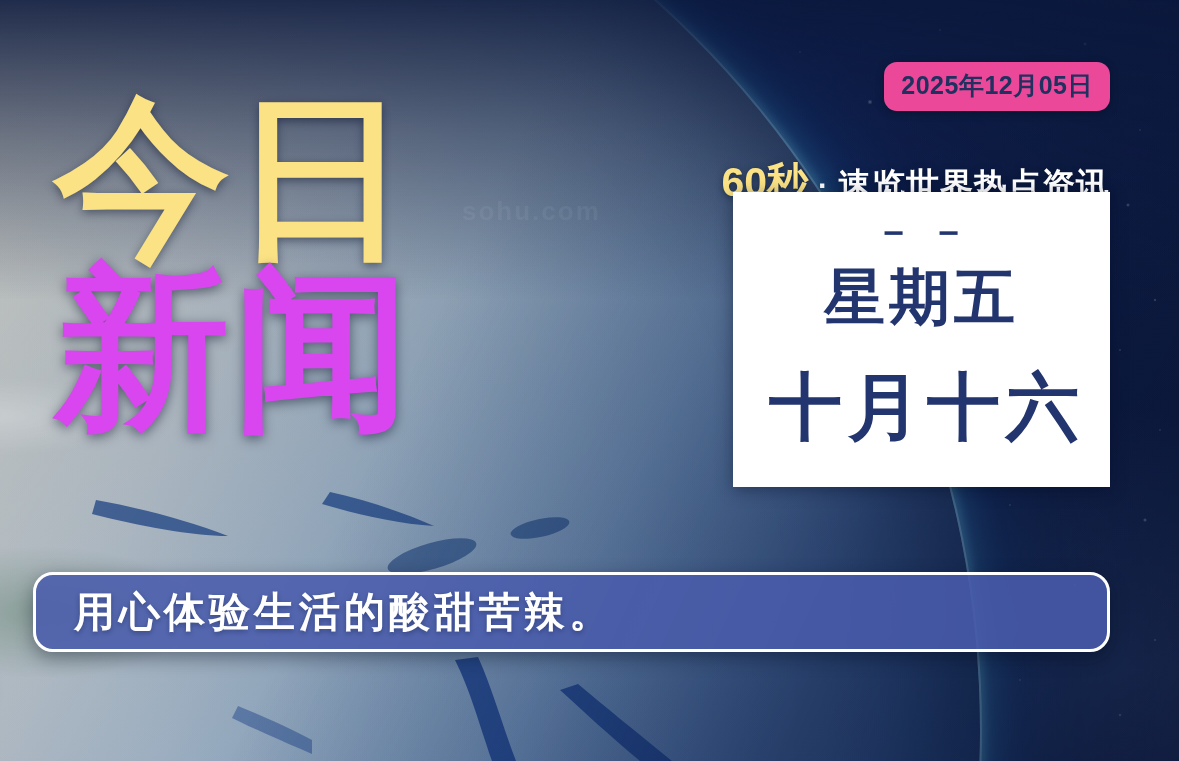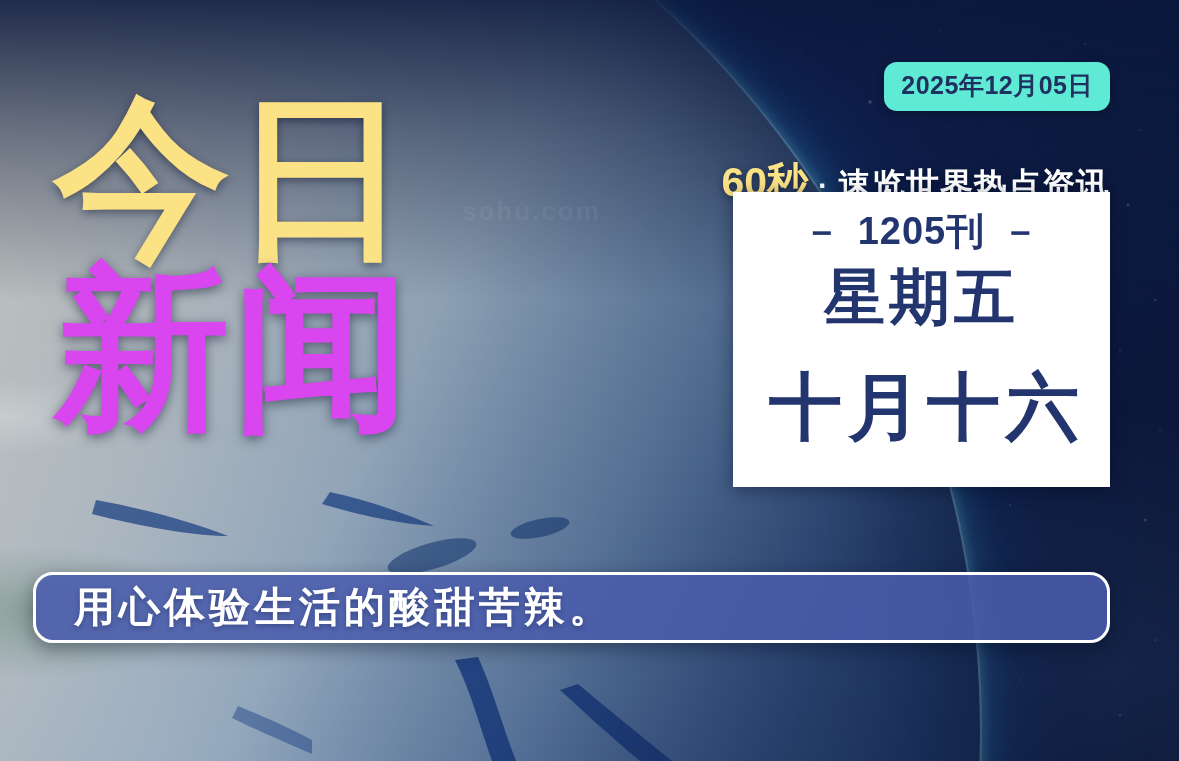--- a/index.html
+++ b/index.html
@@ -172,21 +172,21 @@
     font-size:176px;
     letter-spacing:4px;
     white-space:nowrap;
   }
   .brand-1{color:#fbe285;text-shadow:0 3px 10px rgba(4,12,35,.45);}
   .brand-2{color:#d946ef;text-shadow:0 3px 12px rgba(4,12,35,.50);margin-top:6px;display:block;}
 
   
   .date-pill{
     position:absolute;right:69px;top:62px;
-    background:#5eead4;
+    background:#ec4899;
     color:#20305f;
     font-size:25px;font-weight:700;
     padding:7px 17px 9px;
     border-radius:13px;
     letter-spacing:.5px;
     box-shadow:0 2px 8px rgba(0,0,0,.30);
     white-space:nowrap;
   }
 
   
@@ -228,21 +228,21 @@
   .lunar{
     margin-top:20px;
     font-size:73px;font-weight:700;letter-spacing:6px;
     white-space:nowrap;
     margin-left:11px;
   }
 
   
   .quote-bar{
     position:absolute;left:33px;top:572px;
-    width:1077px;height:71px;
+    width:1077px;height:80px;
     box-sizing:border-box;
     background:rgba(74,92,172,.88);
     border:3px solid #ffffff;
     border-radius:20px;
     display:flex;align-items:center;
     padding-left:38px;
     box-shadow:0 6px 18px rgba(3,10,30,.38);
   }
   .quote-text{
     color:#ffffff;
@@ -296,21 +296,20 @@
 
     <div class="tagline">
       <span class="tag-60">60秒</span>
       <span class="tag-dot">·</span>
       <span class="tag-rest">速览世界热点资讯</span>
     </div>
 
     <div class="card">
       <div class="issue">
         <span class="dash">－</span>
-        <span>1205刊</span>
         <span class="dash">－</span>
       </div>
       <div class="weekday">星期五</div>
       <div class="lunar">十月十六</div>
     </div>
 
     <div class="quote-bar">
       <span class="quote-text">用心体验生活的酸甜苦辣。</span>
     </div>
 

